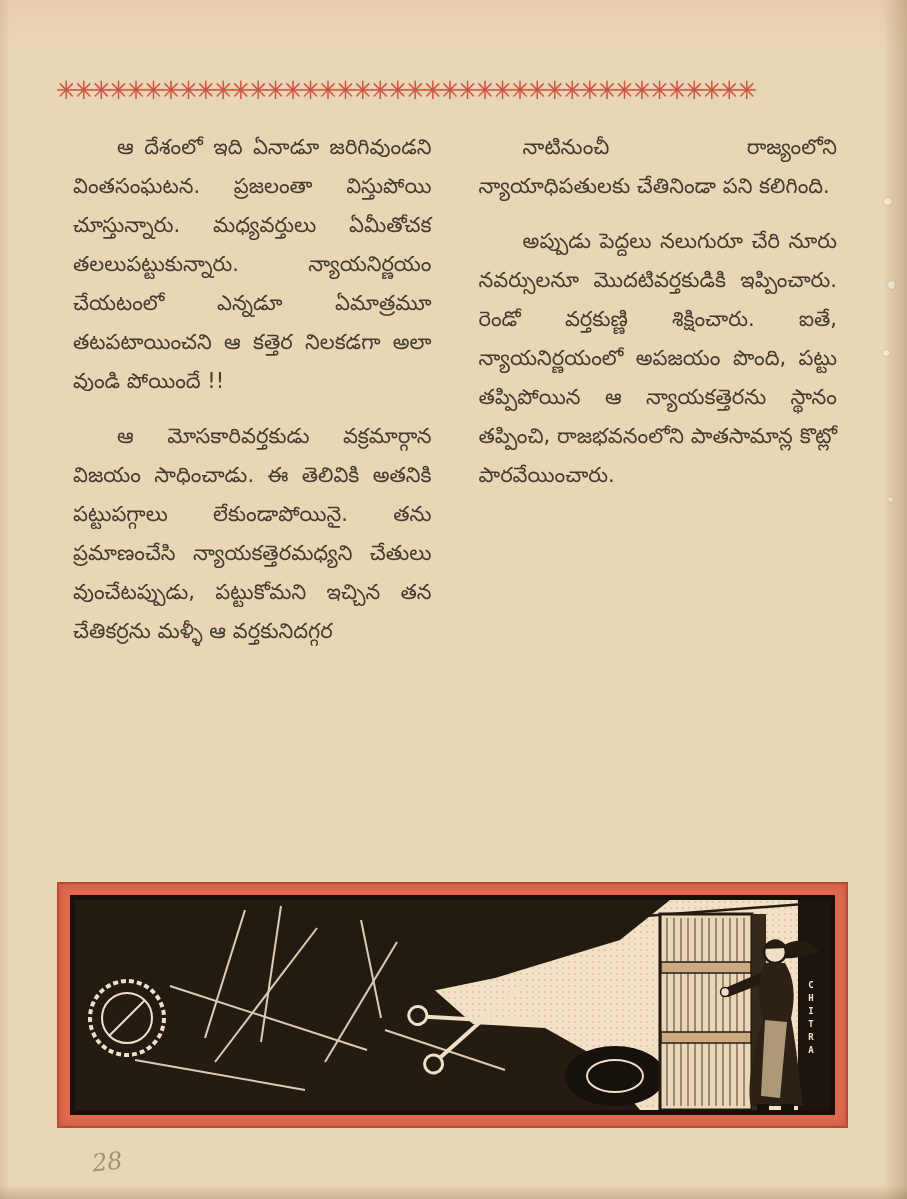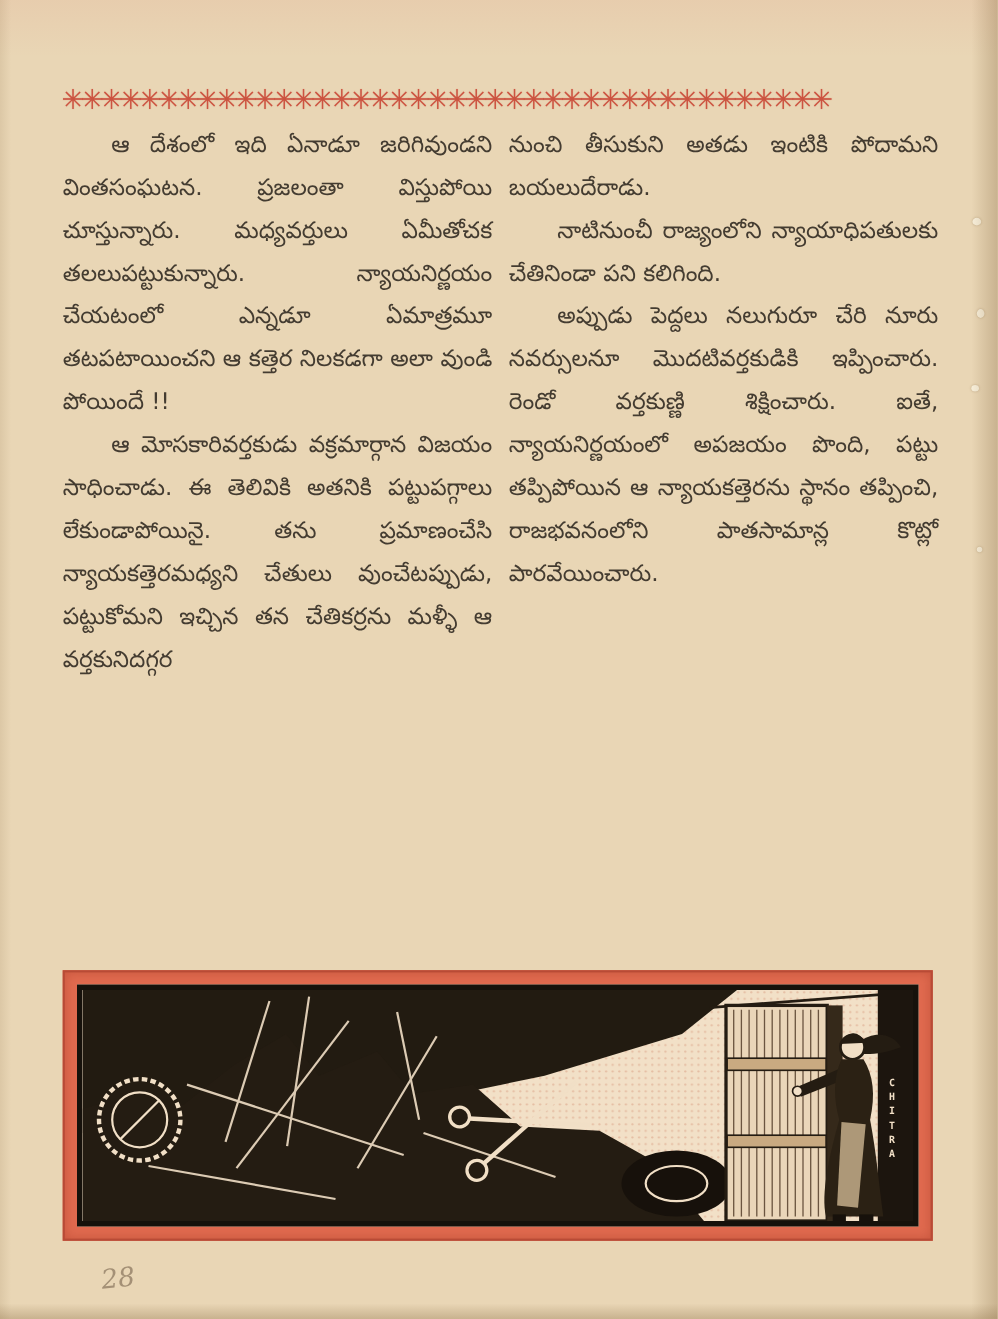--- a/index.html
+++ b/index.html
@@ -39,21 +39,21 @@
   }
 
   
   .columns{
     position:absolute;left:57px;top:112px;width:796px;height:768px;
     display:flex;gap:15px;
   }
   .col{flex:1 1 0;color:var(--ink);}
   .col p{
     font-size:21px;line-height:39px;text-align:justify;
-    text-indent:2.1em;margin:0;
+    text-indent:2.1em;margin:16px;
     font-family:"DejaVu Sans",sans-serif;
   }
   .col p.no-indent{text-indent:0;}
 
   
   .illo-frame{
     position:absolute;left:57px;top:882px;width:791px;height:246px;
     background:var(--frame);
     border:2px solid #b84b36;
     box-shadow:inset 0 0 10px rgba(150,50,30,.35);
@@ -87,21 +87,20 @@
   <div class="edge-left"></div>
 
   <div class="ornament">✳✳✳✳✳✳✳✳✳✳✳✳✳✳✳✳✳✳✳✳✳✳✳✳✳✳✳✳✳✳✳✳✳✳✳✳✳✳✳✳</div>
 
   <div class="columns">
     <div class="col">
       <p>ఆ దేశంలో ఇది ఏనాడూ జరిగివుండని వింతసంఘటన. ప్రజలంతా విస్తుపోయి చూస్తున్నారు. మధ్యవర్తులు ఏమీతోచక తలలుపట్టుకున్నారు. న్యాయనిర్ణయం చేయటంలో ఎన్నడూ ఏమాత్రమూ తటపటాయించని ఆ కత్తెర నిలకడగా అలా వుండి పోయిందే !!</p>
       <p>ఆ మోసకారివర్తకుడు వక్రమార్గాన విజయం సాధించాడు. ఈ తెలివికి అతనికి పట్టుపగ్గాలు లేకుండాపోయినై. తను ప్రమాణంచేసి న్యాయకత్తెరమధ్యని చేతులు వుంచేటప్పుడు, పట్టుకోమని ఇచ్చిన తన చేతికర్రను మళ్ళీ ఆ వర్తకునిదగ్గర</p>
     </div>
     <div class="col">
-      <p class="no-indent">నుంచి తీసుకుని అతడు ఇంటికి పోదామని బయలుదేరాడు.</p>
       <p>నాటినుంచీ రాజ్యంలోని న్యాయాధిపతులకు చేతినిండా పని కలిగింది.</p>
       <p>అప్పుడు పెద్దలు నలుగురూ చేరి నూరు నవర్సులనూ మొదటివర్తకుడికి ఇప్పించారు. రెండో వర్తకుణ్ణి శిక్షించారు. ఐతే, న్యాయనిర్ణయంలో అపజయం పొంది, పట్టు తప్పిపోయిన ఆ న్యాయకత్తెరను స్థానం తప్పించి, రాజభవనంలోని పాతసామాన్ల కొట్లో పారవేయించారు.</p>
     </div>
   </div>
 
   <div class="illo-frame">
     <div class="illo-inner">
       <svg viewBox="0 0 755 210" preserveAspectRatio="none">
         <defs>
           <pattern id="dots" width="6" height="6" patternUnits="userSpaceOnUse">

